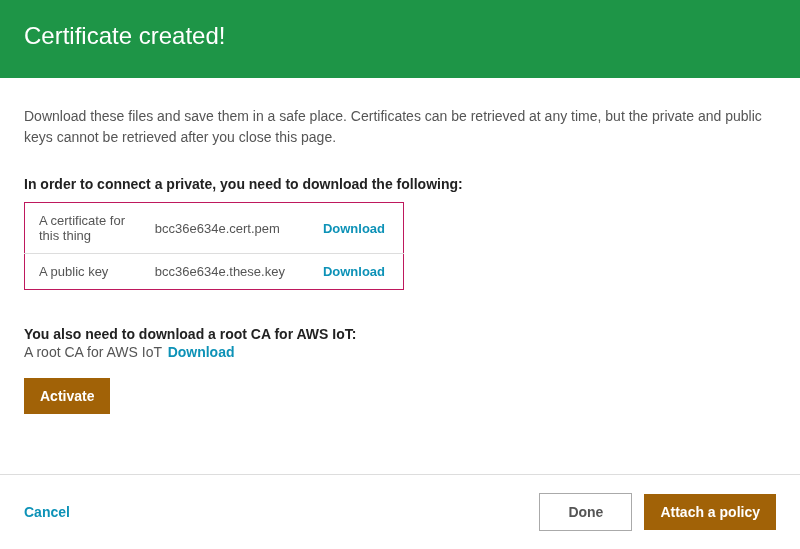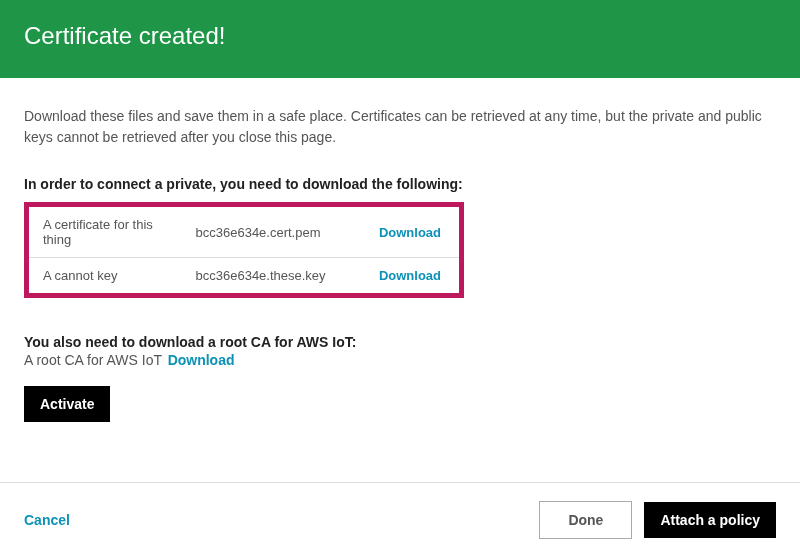--- a/index.html
+++ b/index.html
@@ -31,22 +31,22 @@
       line-height: 1.5;
       margin-bottom: 28px;
     }
     .section-heading {
       font-weight: 700;
       font-size: 14px;
       color: #222;
       margin-bottom: 10px;
     }
     .download-table {
-      border: 5px solid #be185d;
-      width: 440px;
+      border: 1px solid #be185d;
+      width: 380px;
       border-collapse: collapse;
     }
     .download-table td {
       padding: 10px 14px;
       font-size: 13px;
       color: #555;
       vertical-align: middle;
     }
     .download-table tr + tr {
       border-top: 1px solid #ddd;
@@ -84,21 +84,21 @@
     }
     .btn {
       display: inline-block;
       padding: 10px 16px;
       font-size: 14px;
       border: none;
       cursor: pointer;
       font-family: inherit;
     }
     .btn-primary {
-      background: #000000;
+      background: #a16207;
       color: #fff;
       font-weight: 600;
     }
     .btn-secondary {
       background: #fff;
       color: #555;
       border: 1px solid #aaa;
       font-weight: 600;
     }
     .btn-link {
@@ -139,21 +139,21 @@
   <div class="section-heading">In order to connect a private, you need to download the following:</div>
 
   <table class="download-table">
     <tbody>
         <tr>
       <td class="col-label">A certificate for this thing</td>
       <td class="col-file">bcc36e634e.cert.pem</td>
       <td class="col-link"><a class="link">Download</a></td>
     </tr>
     <tr>
-      <td class="col-label">A cannot key</td>
+      <td class="col-label">A public key</td>
       <td class="col-file">bcc36e634e.these.key</td>
       <td class="col-link"><a class="link">Download</a></td>
     </tr>
   </tbody>
     </table>
 
   <div class="root-ca-block">
     <div class="root-ca-label">You also need to download a root CA for AWS IoT:</div>
     <div class="root-ca-line">
       <span>A root CA for AWS IoT</span>

